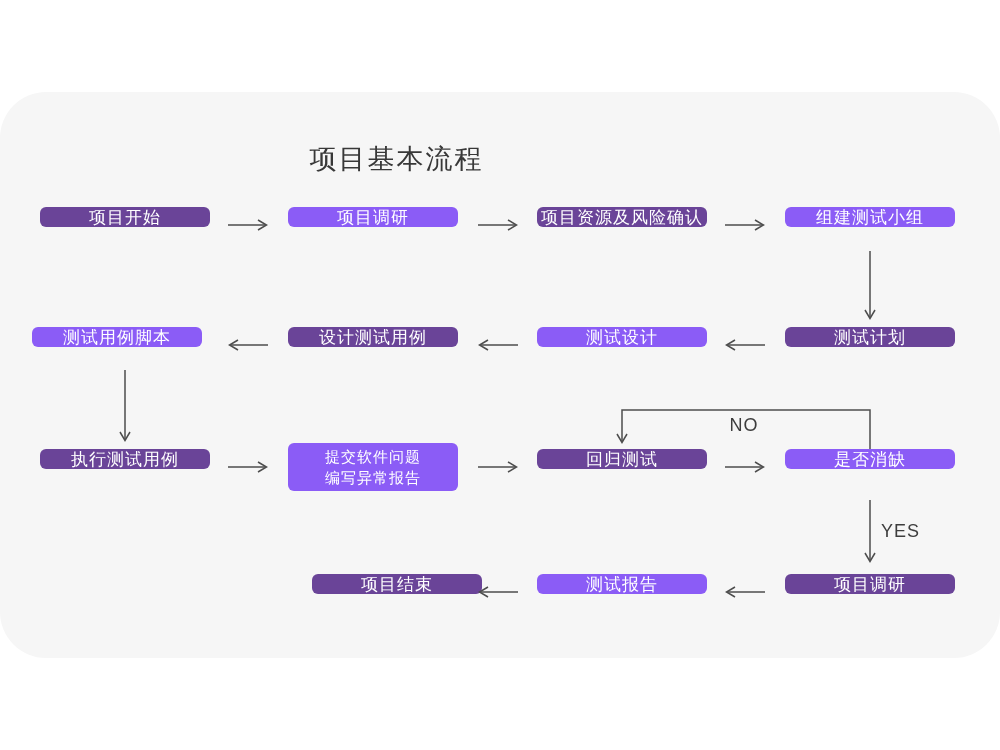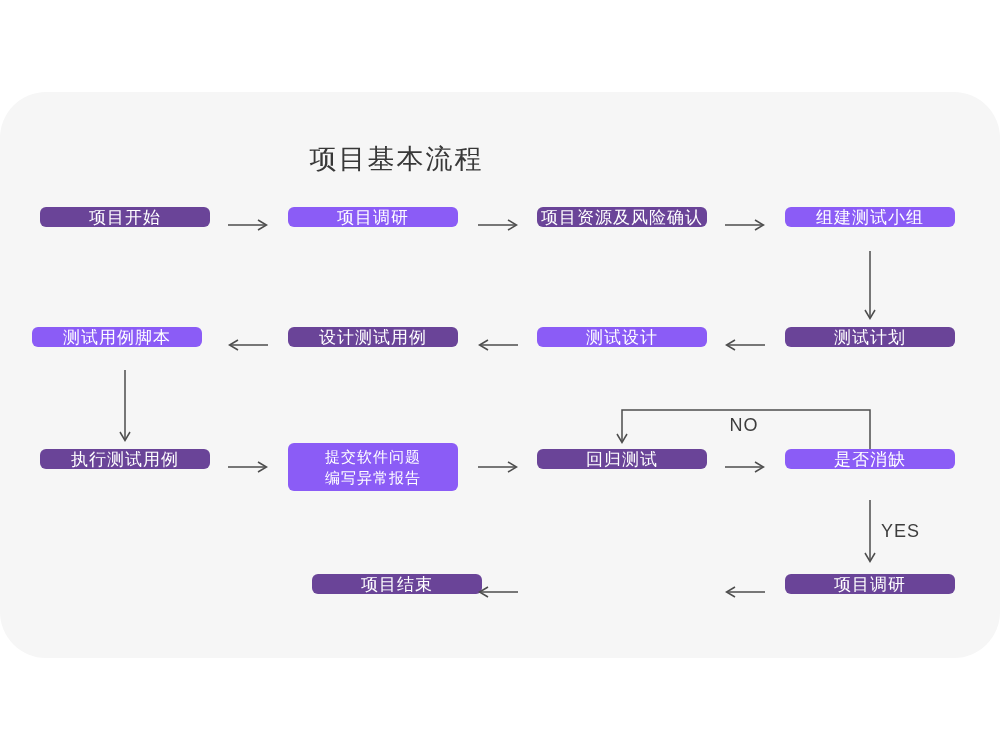--- a/index.html
+++ b/index.html
@@ -89,20 +89,21 @@
   <div class="node gray" style="left:537px; top:327px;">测试设计</div>
   <div class="node purple" style="left:785px; top:327px;">测试计划</div>
 
   <div class="node purple" style="left:40px;  top:449px;">执行测试用例</div>
   <div class="node gray tall" style="left:288px; top:443px;">提交软件问题
 编写异常报告</div>
   <div class="node purple" style="left:537px; top:449px;">回归测试</div>
   <div class="node gray" style="left:785px; top:449px;">是否消缺</div>
 
   <div class="node purple" style="left:288px; top:574px;margin-left:24px;">项目结束</div>
+  <div class="node gray" style="left:537px; top:574px;">测试报告</div>
   <div class="node purple" style="left:785px; top:574px;">项目调研</div>
 
   <div class="edge-label no">NO</div>
   <div class="edge-label yes">YES</div>
 
   <svg class="edges-layer" width="1000" height="750" viewBox="0 0 1000 750">
     <defs>
       <marker id="ah" markerUnits="userSpaceOnUse" markerWidth="22" markerHeight="16" viewBox="-11 -8 22 16" refX="-0.5" refY="0" orient="auto">
         <path d="M -8.5,-5 L 0,0 L -8.5,5" fill="none" stroke="#4d4d4d" stroke-width="1.5"></path>
       </marker>

